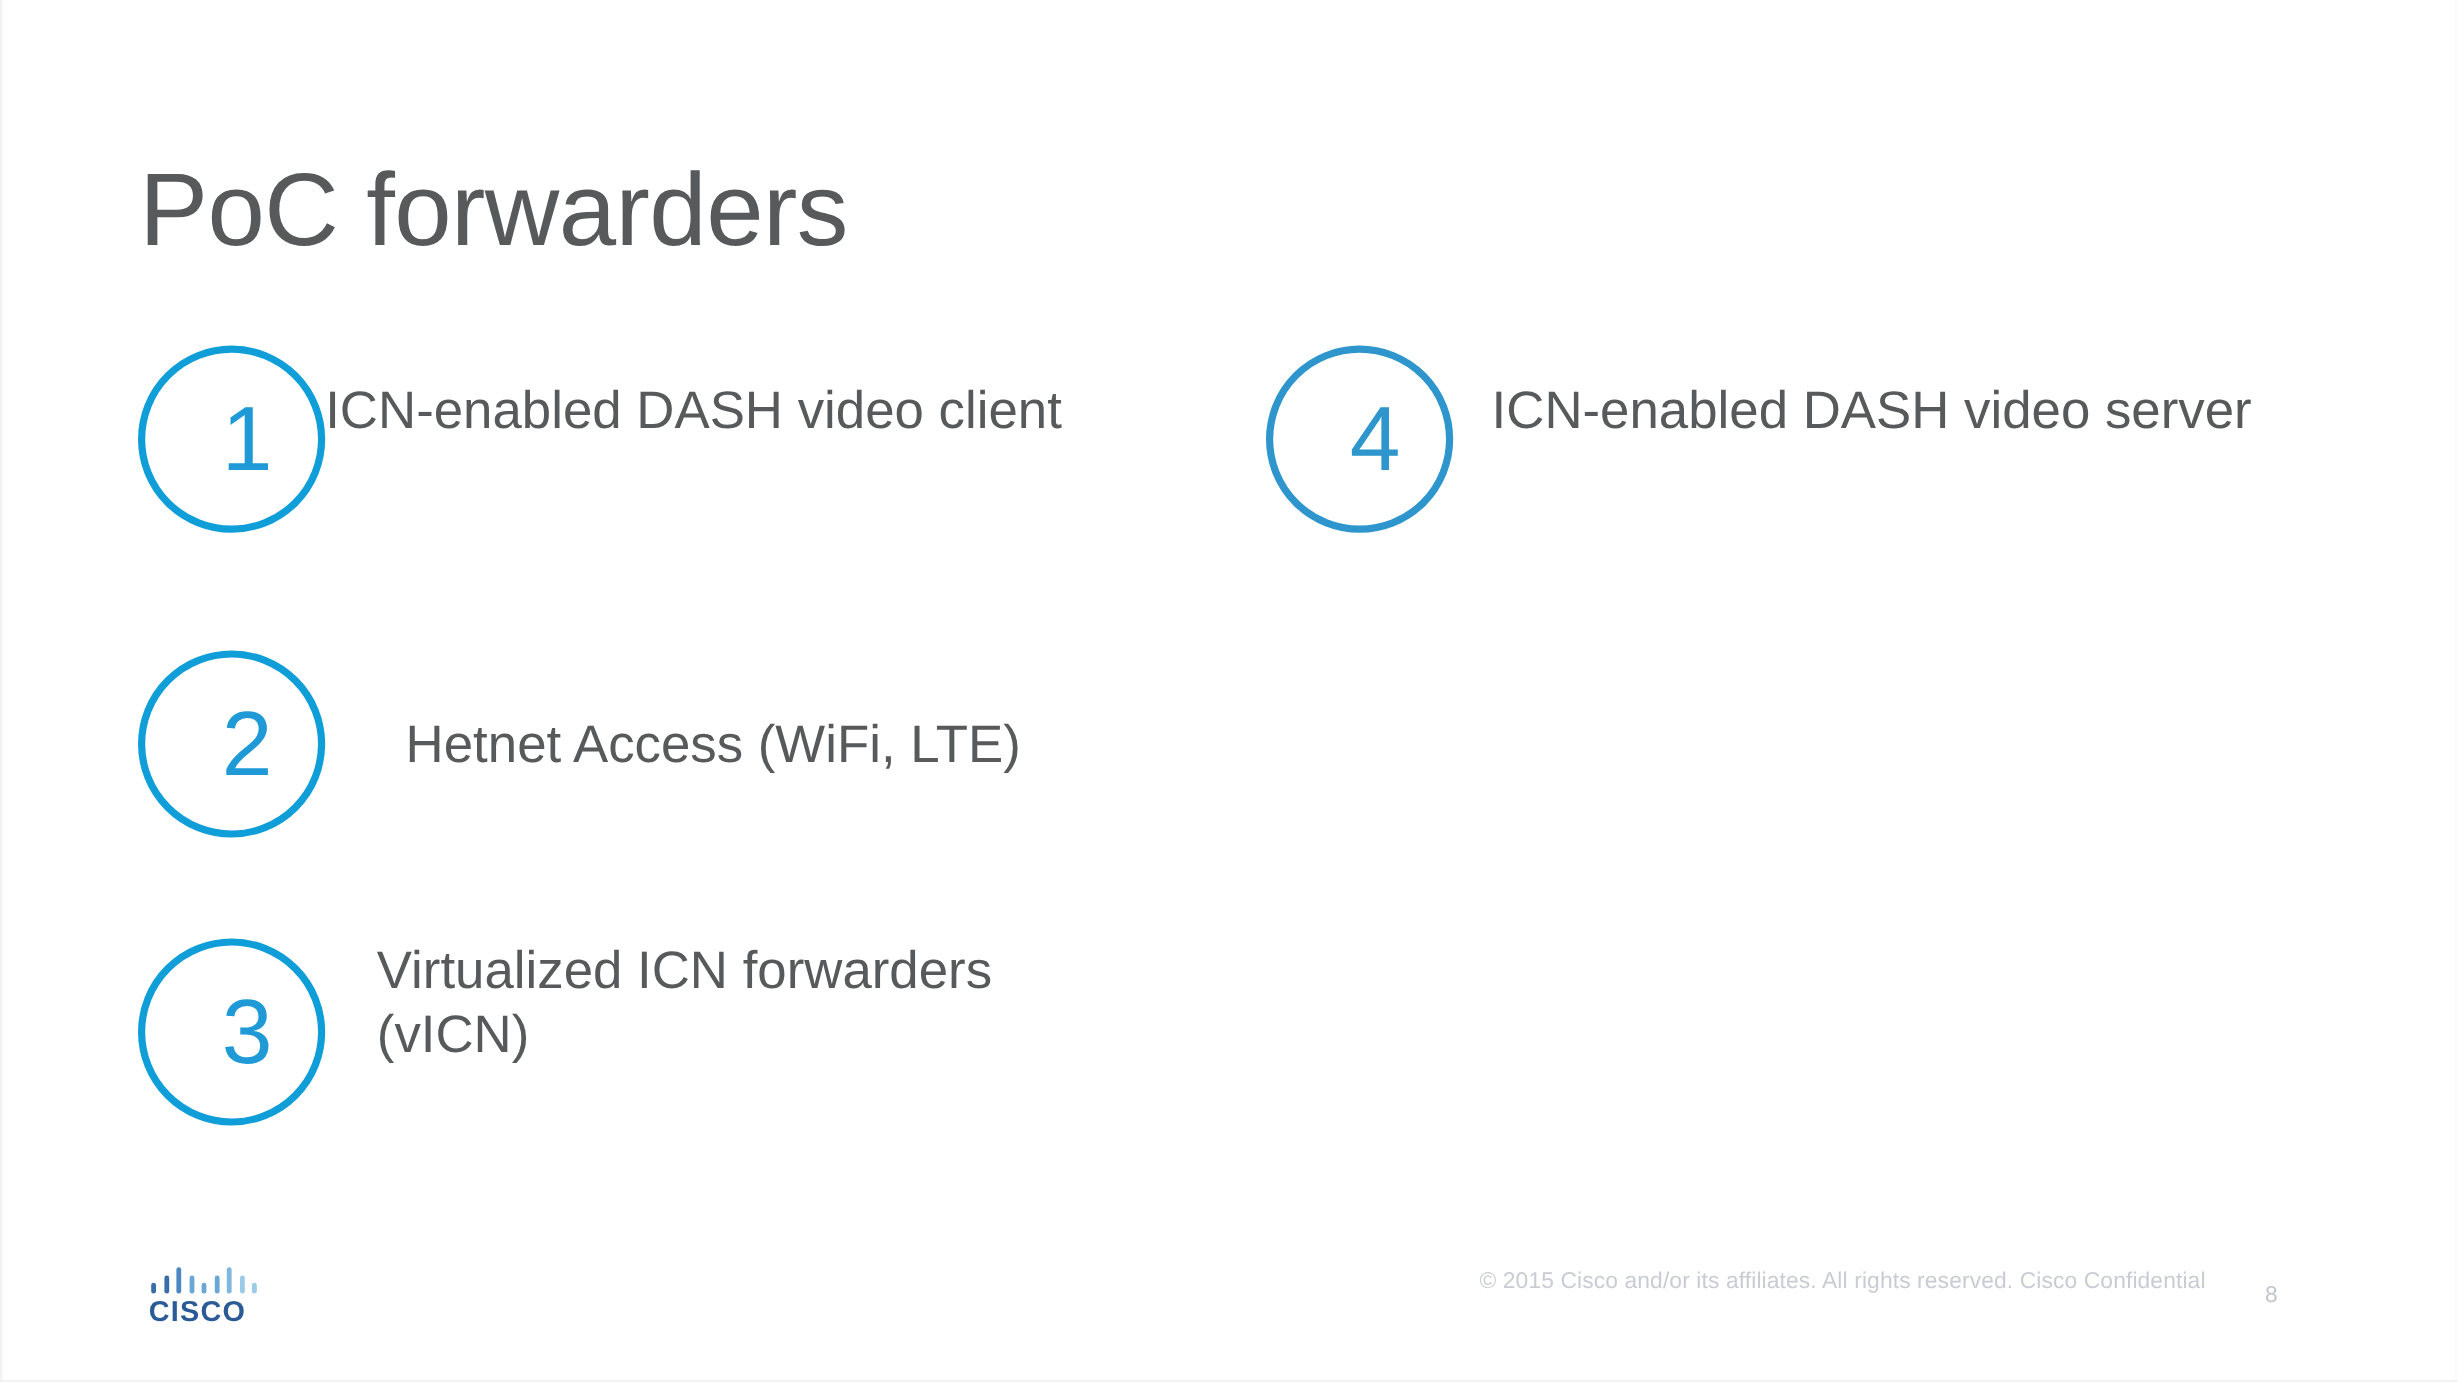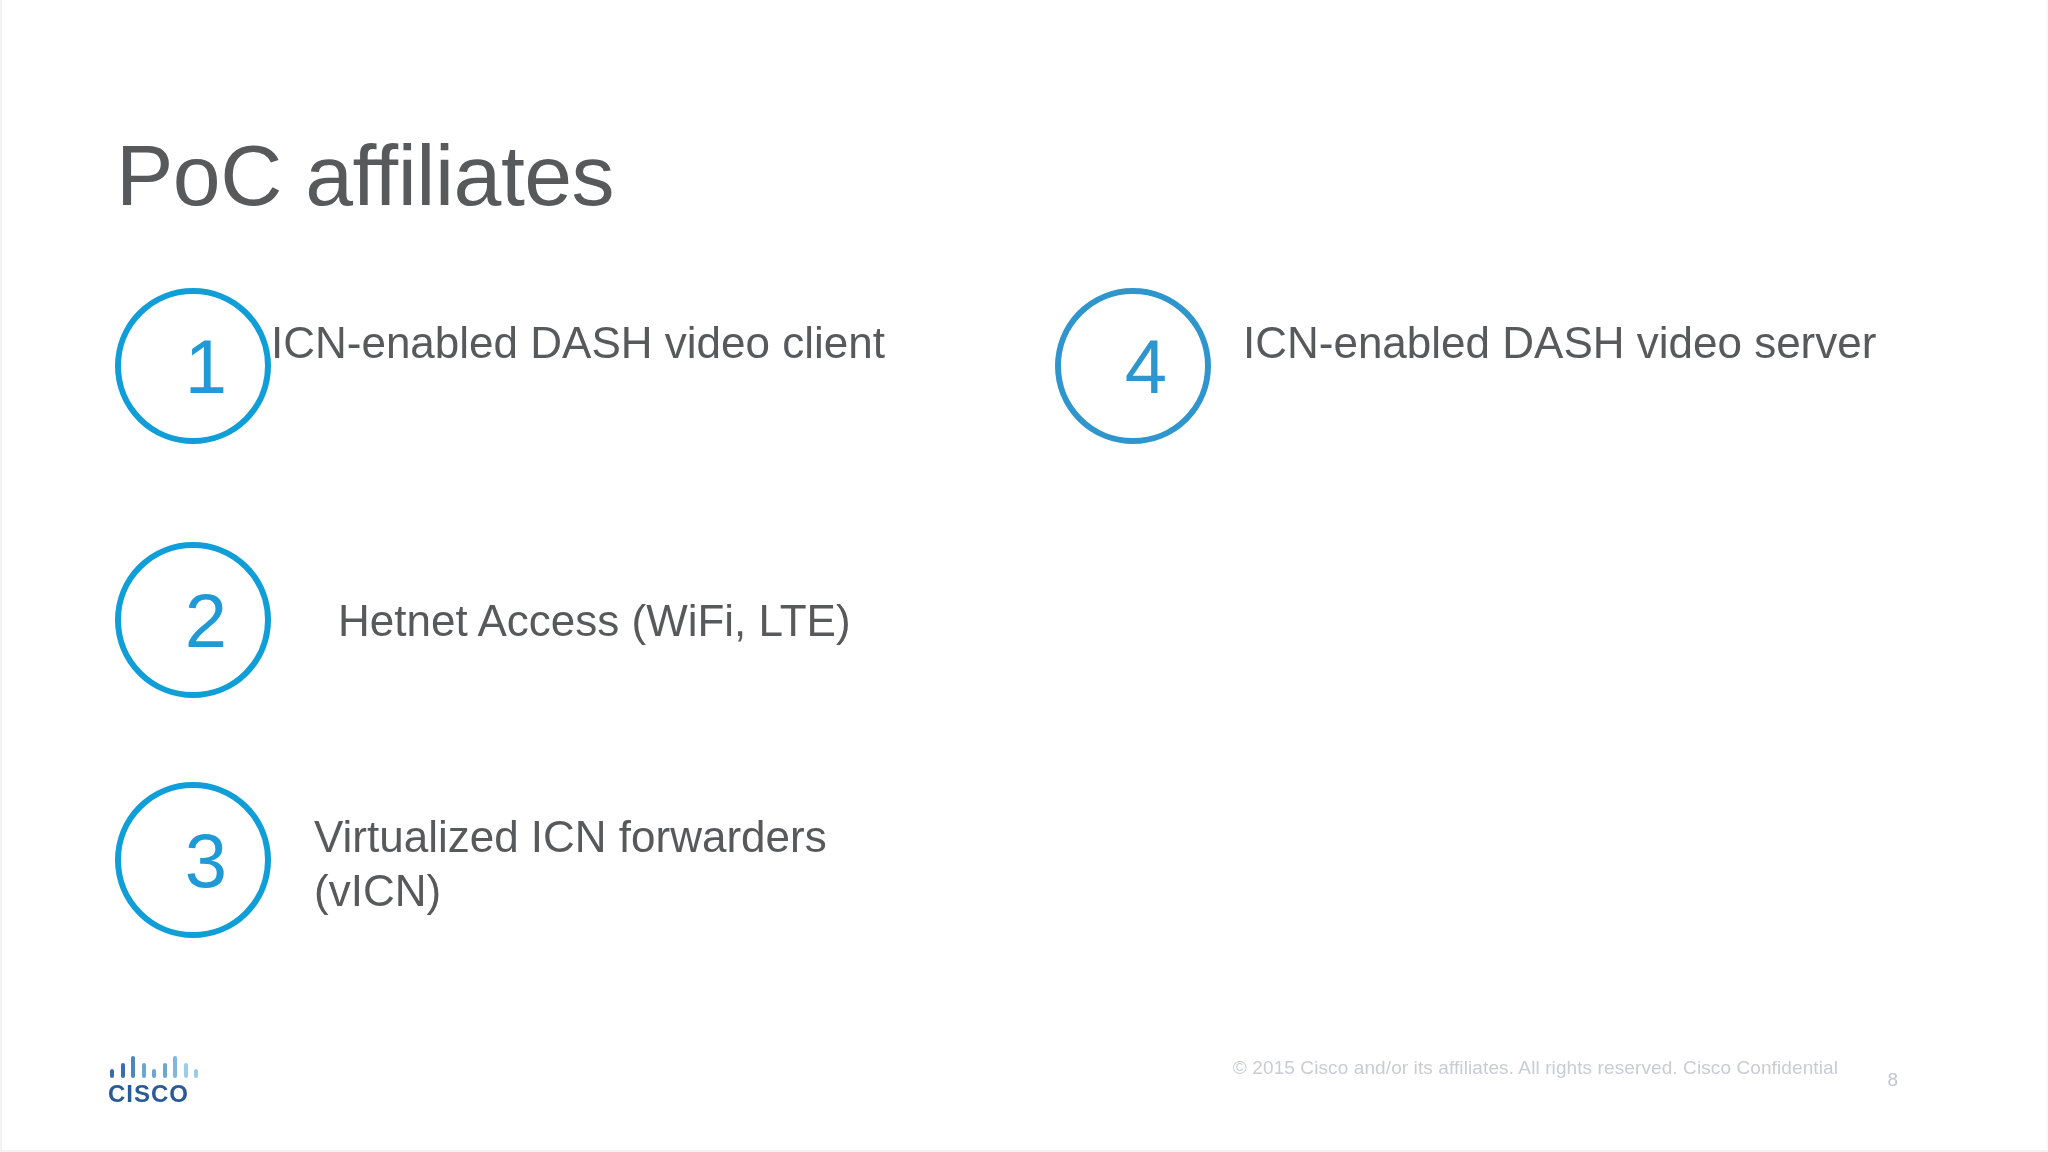--- a/index.html
+++ b/index.html
@@ -102,31 +102,31 @@
   }
 
   
   #item-1 { left: 115px;  top: 288px; }
   #item-1 .component-label { margin-top: 28px; }
 
   #item-2 { left: 115px;  top: 542px; }
   #item-2 .component-label { margin-left: 67px; margin-top: 52px; }
 
   #item-3 { left: 115px;  top: 782px; }
-  #item-3 .component-label { margin-left: 43px; margin-top: 28px; }
+  #item-3 .component-label { margin-left: 43px; }
 
   #item-4 { left: 1055px; top: 288px; }
   #item-4 .badge { border-color: #2e96cc; }
   #item-4 .badge-number { color: #2e96cc; }
   #item-4 .component-label { margin-left: 32px; margin-top: 28px; }
 
   
   #cisco-logo {
     position: absolute;
-    left: 108px;
+    left: 124px;
     bottom: 46px;
     width: 92px;
     height: 50px;
   }
   .logo-bars {
     display: flex;
     align-items: flex-end;
     justify-content: space-between;
     height: 22px;
     width: 88px;
@@ -165,21 +165,21 @@
 </style>
 </head>
 <body>
 
 <div id="slide">
 
   <div class="edge-left"></div>
   <div class="edge-right"></div>
   <div class="edge-bottom"></div>
 
-  <h1 id="slide-title">PoC affiliates</h1>
+  <h1 id="slide-title">PoC forwarders</h1>
 
   <div class="component-item" id="item-1">
     <div class="badge">
       <span class="badge-number">1</span>
     </div>
     <div class="component-label">ICN-enabled DASH video client</div>
   </div>
 
   <div class="component-item" id="item-2">
     <div class="badge">

